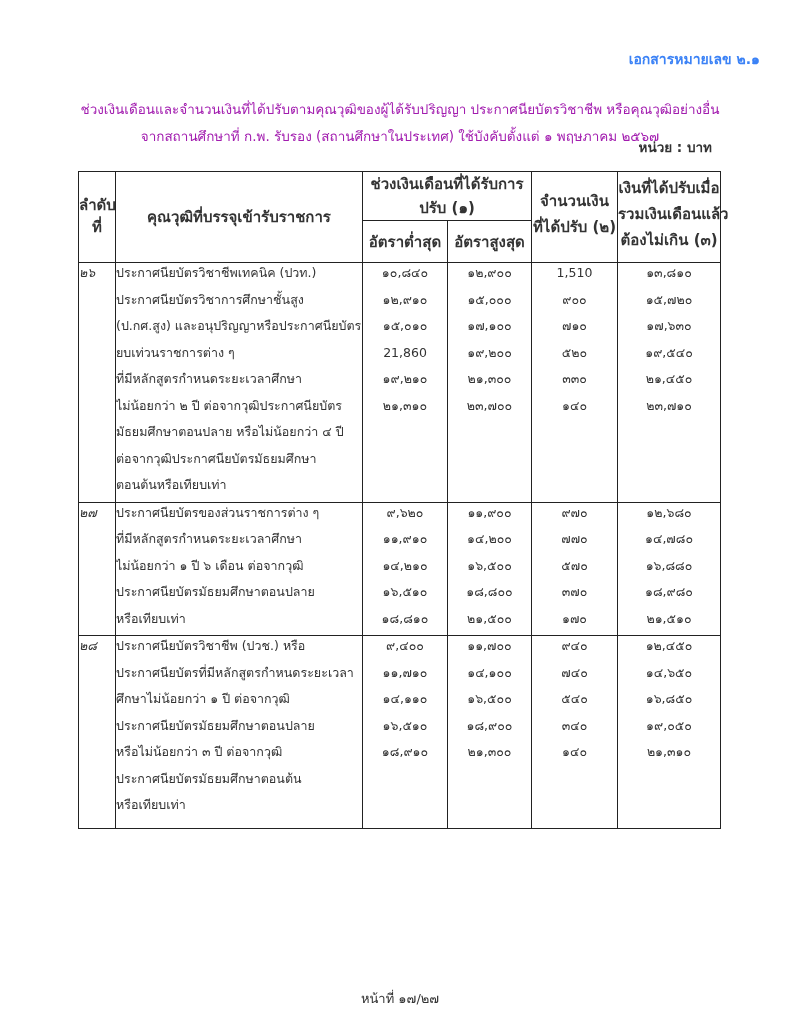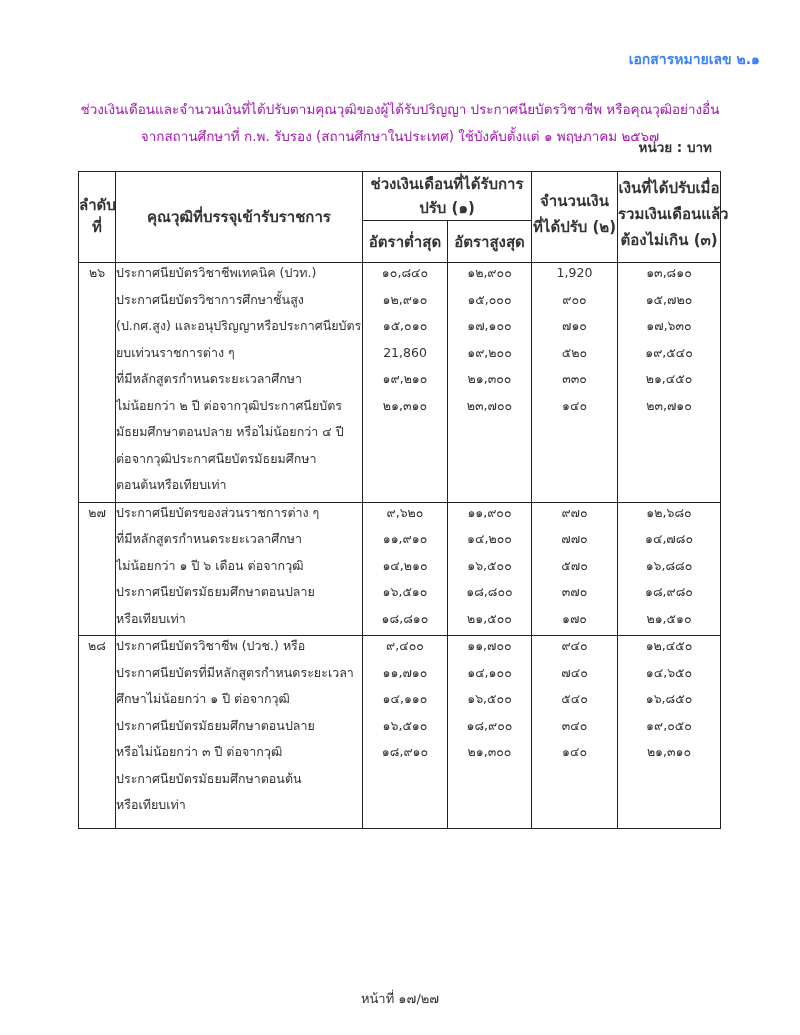--- a/index.html
+++ b/index.html
@@ -29,21 +29,21 @@
   }
   table.grid th, table.grid td {
     border:1.6px solid #222; padding:0; vertical-align:top;
   }
   table.grid th {
     font-weight:bold; font-size:15px; text-align:center; vertical-align:middle;
     line-height:24px;
   }
   .h-top { height:40px; }
   .h-bot { height:42px; }
-  td.no { text-align:center; padding-left:8px; padding-top:6px; }
+  td.no { text-align:left; padding-left:8px; padding-top:6px;font-style:italic; }
   td.q { padding-left:3px; padding-top:6px; }
   td.num { text-align:center; padding-top:6px; }
   .line { display:block; height:26.5px; line-height:20px; white-space:nowrap; }
   .r26 { height:237px; }
   .r27 { height:131px; }
   .r28 { height:193px; }
   .footer {
     position:absolute; top:988px; left:0; width:800px; text-align:center;
     font-size:13px; color:#333;
   }
@@ -112,21 +112,21 @@
         </td>
         <td class="num">
           <span class="line">๑๒,๙๐๐</span>
           <span class="line">๑๕,๐๐๐</span>
           <span class="line">๑๗,๑๐๐</span>
           <span class="line">๑๙,๒๐๐</span>
           <span class="line">๒๑,๓๐๐</span>
           <span class="line">๒๓,๗๐๐</span>
         </td>
         <td class="num">
-          <span class="line">1,920</span>
+          <span class="line">1,510</span>
           <span class="line">๙๐๐</span>
           <span class="line">๗๑๐</span>
           <span class="line">๕๒๐</span>
           <span class="line">๓๓๐</span>
           <span class="line">๑๔๐</span>
         </td>
         <td class="num">
           <span class="line">๑๓,๘๑๐</span>
           <span class="line">๑๕,๗๒๐</span>
           <span class="line">๑๗,๖๓๐</span>

